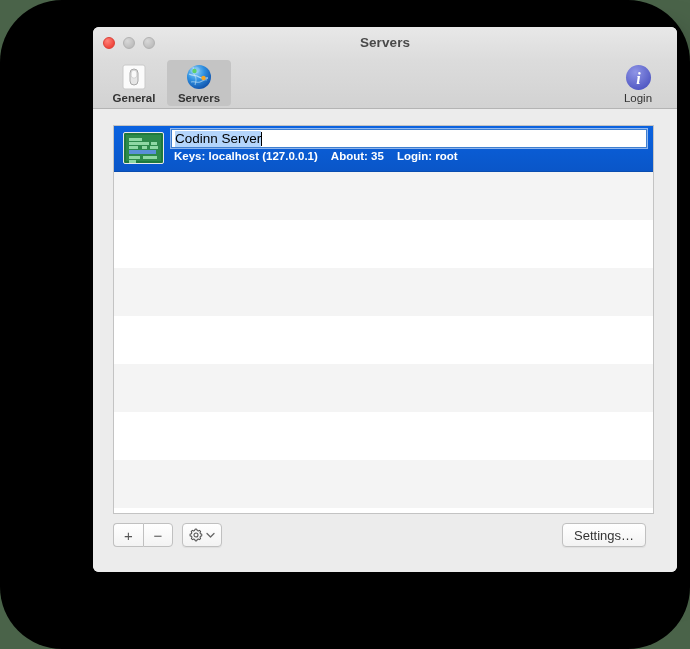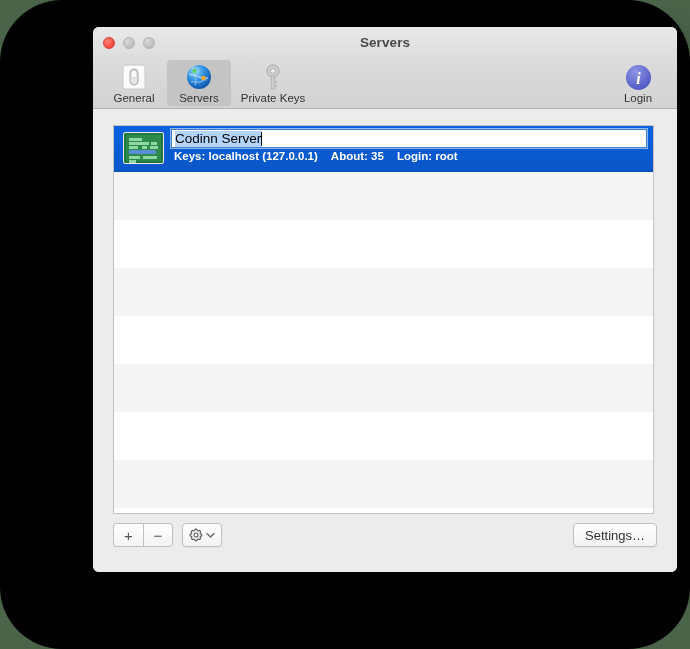--- a/index.html
+++ b/index.html
@@ -91,20 +91,21 @@
     display: flex;
     align-items: flex-start;
   }
   .tool-item {
     width: 60px;
     padding: 3px 2px 2px 2px;
     margin-right: 1px;
     border-radius: 4px;
     text-align: center;
     cursor: default;
+    font-weight: bold;
   }
   .tool-item.selected {
     background: #c4c4c4;
   }
   .tool-glyph {
     height: 28px;
     display: flex;
     align-items: center;
     justify-content: center;
   }
@@ -261,21 +262,21 @@
     border-radius: 0 4px 4px 0;
   }
   #gear-btn {
     position: absolute;
     left: 69px; top: 0;
     width: 40px; height: 24px;
     gap: 3px;
   }
   #settings-btn {
     position: absolute;
-    right: 0; top: 0;
+    right: 11px; top: 0;
     height: 24px;
     padding: 0 11px;
     font-size: 13px;
     color: #333;
   }
 
   svg { display: block; }
 </style>
 </head>
 <body>
@@ -324,32 +325,20 @@
             <path d="M6 19c3-1 6 1 9 0s5-3 7-2" stroke="#cfe9f8" stroke-width="1.1" fill="none" opacity="0.6"></path>
             <path d="M8 4c1 4 0 6 2 9s1 6 0 9" stroke="#cfe9f8" stroke-width="1.1" fill="none" opacity="0.55"></path>
             <circle cx="9.5" cy="8" r="2.2" fill="#3fc94a"></circle>
             <circle cx="18.5" cy="15" r="2.2" fill="#f5a623"></circle>
             <ellipse cx="10" cy="7" rx="5" ry="3.5" fill="#ffffff" opacity="0.16"></ellipse>
           </svg>
         </div>
         <div class="tool-label">Servers</div>
       </div>
 
-      <div class="tool-item wide">
-        <div class="tool-glyph">
-          <svg width="26" height="28" viewBox="0 0 26 28">
-            <circle cx="13" cy="8" r="6.2" fill="#cdcdcd" stroke="#aeaeae"></circle>
-            <circle cx="13" cy="8" r="2.4" fill="#f2f2f2" stroke="#a6a6a6" stroke-width="0.8"></circle>
-            <rect x="11.2" y="13" width="3.6" height="13" fill="#cdcdcd" stroke="#aeaeae" stroke-width="0.8"></rect>
-            <rect x="14.6" y="18" width="3" height="2.2" fill="#c0c0c0"></rect>
-            <rect x="14.6" y="22" width="2.4" height="2" fill="#c0c0c0"></rect>
-          </svg>
-        </div>
-        <div class="tool-label">Private Keys</div>
-      </div>
     </div>
 
     <div id="about-item">
       <div class="tool-glyph">
         <svg width="27" height="27" viewBox="0 0 27 27">
           <defs>
             <radialGradient id="ab" cx="38%" cy="28%" r="80%">
               <stop offset="0%" stop-color="#8f95e6"></stop>
               <stop offset="100%" stop-color="#4b52c0"></stop>
             </radialGradient>

